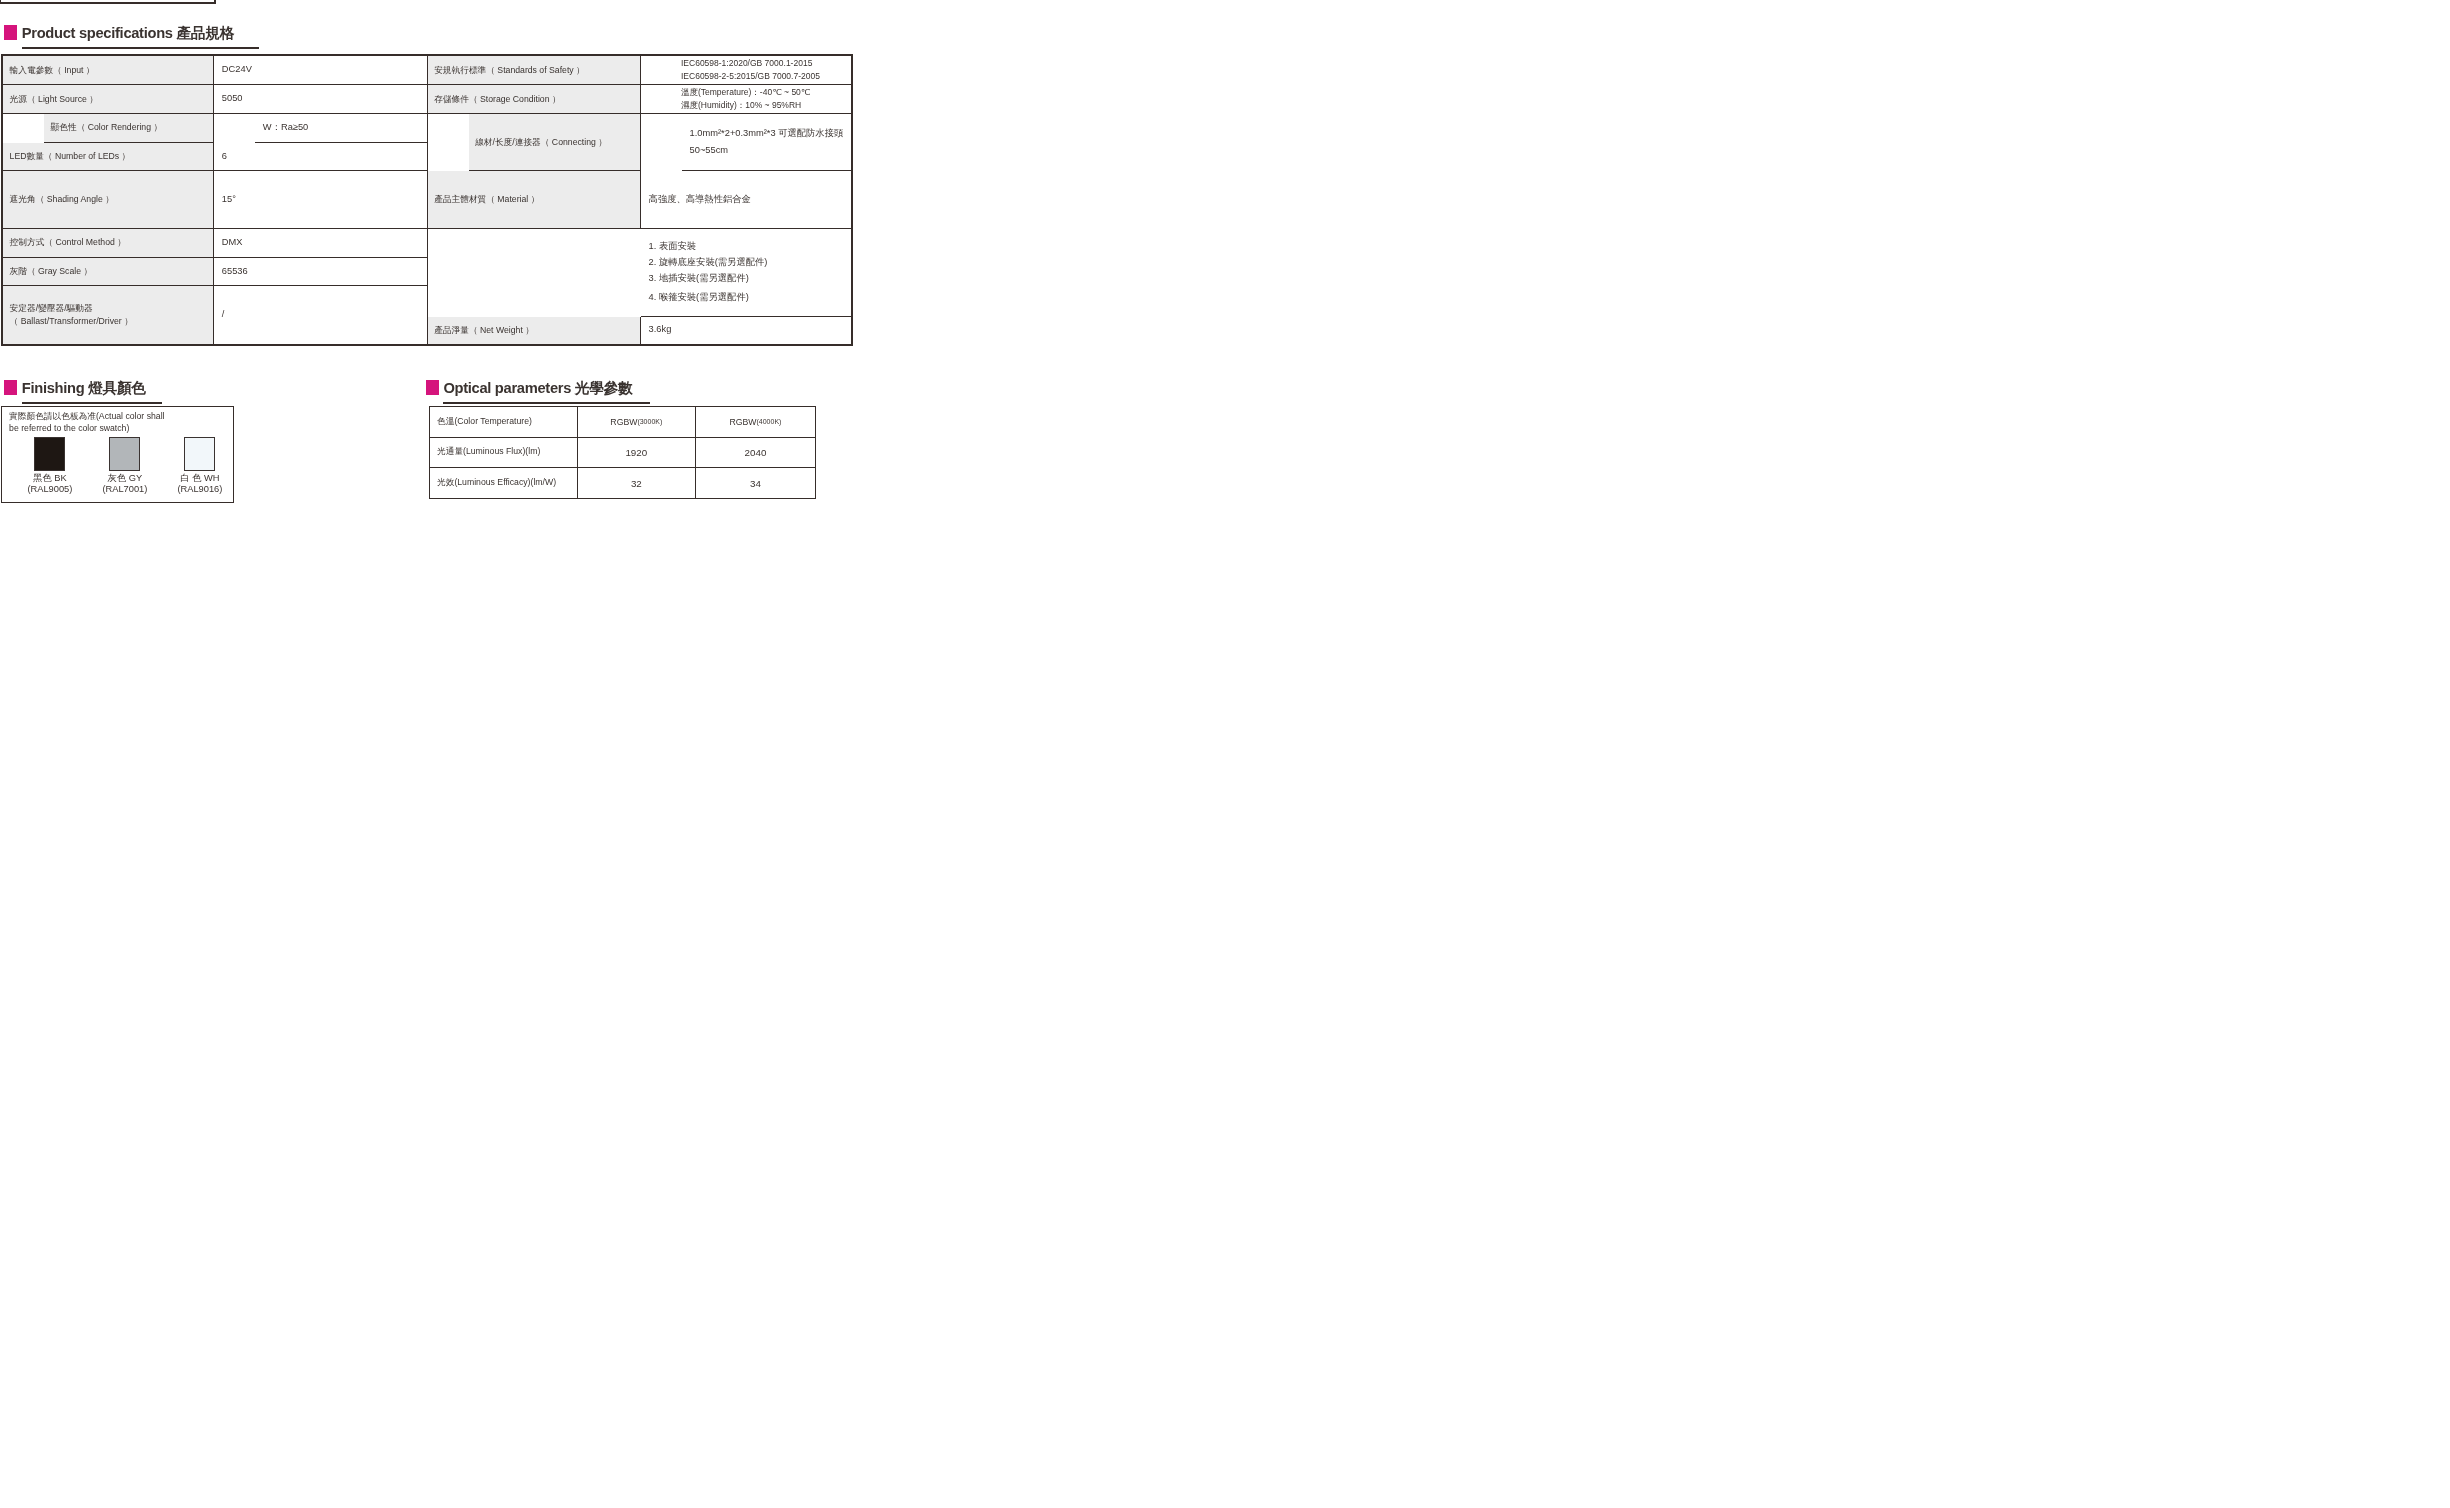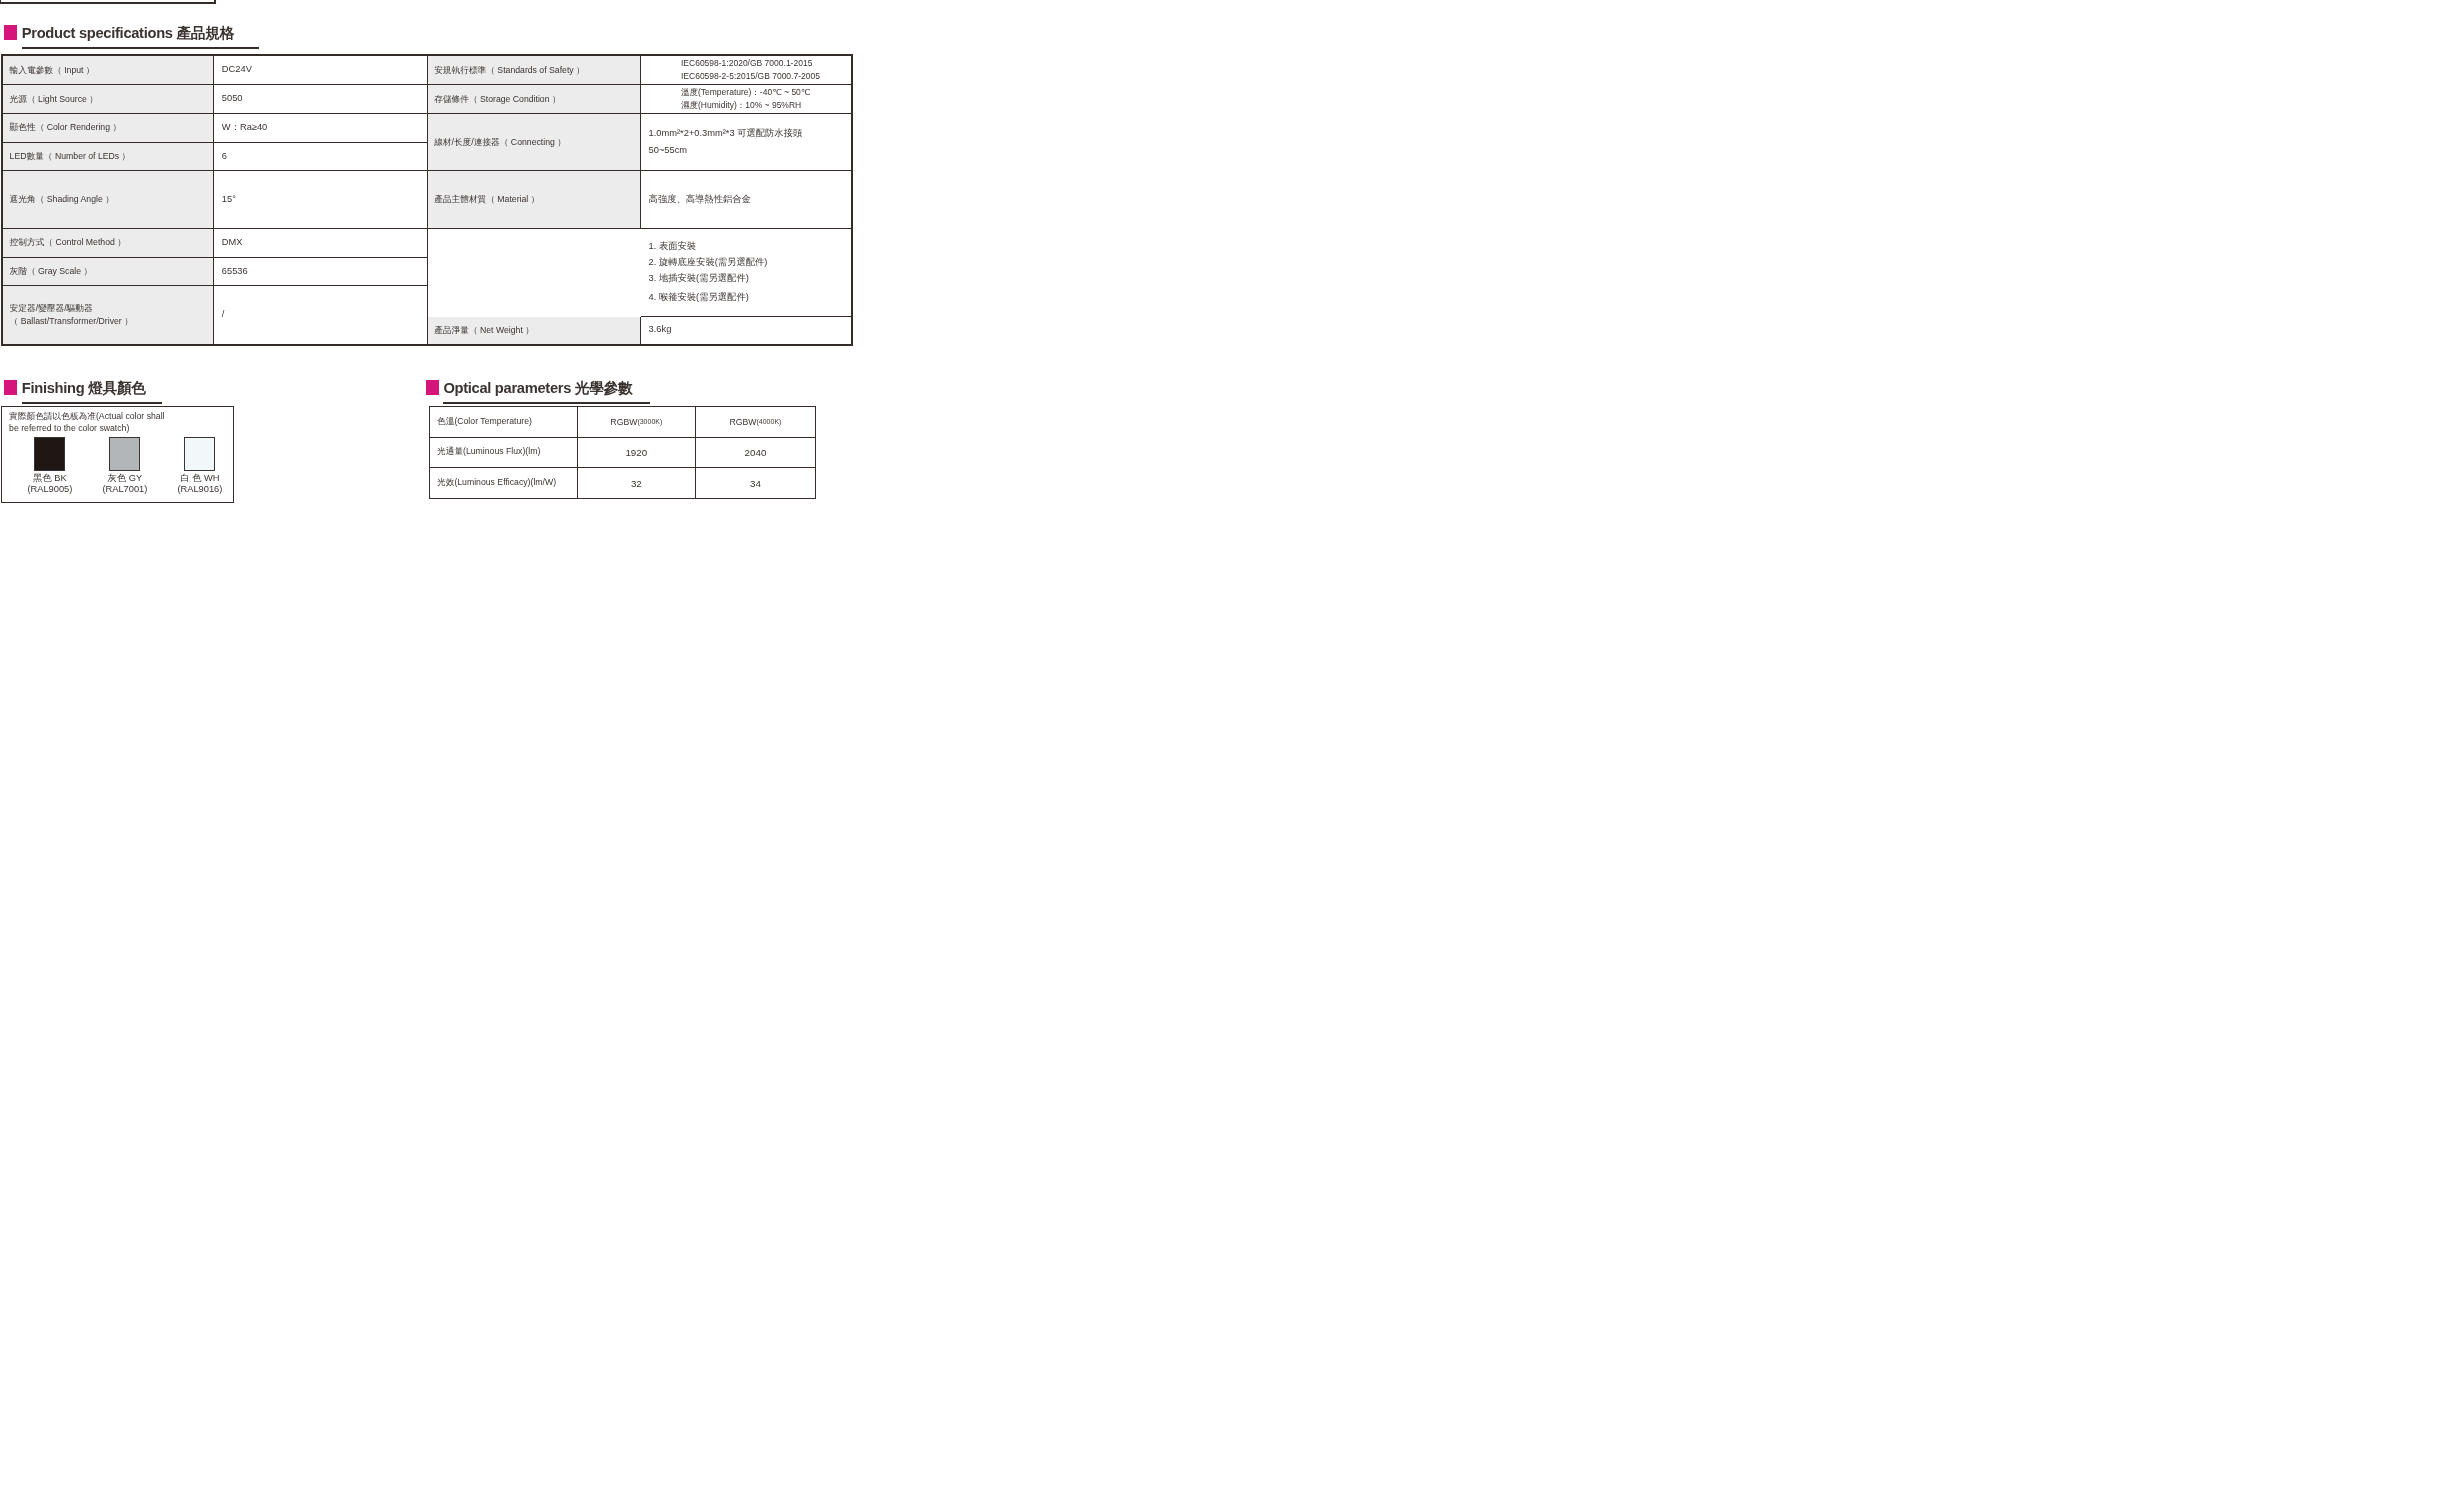--- a/index.html
+++ b/index.html
@@ -32,21 +32,21 @@
   .spec-table{position:absolute;left:1.1px;top:54px;width:852px;height:292px;
     border:2.2px solid var(--ink);display:grid;
     grid-template-columns:389fr 393fr 393fr 387fr;
     grid-template-rows:54fr 54fr 53fr 53fr 107fr 54fr 53fr 56fr 51fr;}
   .cell{border-right:1.6px solid var(--ink);border-bottom:1.6px solid var(--ink);
     display:flex;flex-direction:column;justify-content:center;align-items:flex-start;
     font-size:8.7px;line-height:1.25;overflow:hidden;}
   .lab{background:var(--label-bg);padding:1.1px 4.4px 1.1px 6.5px;}
   .val{background:#fff;padding:1.1px 4.4px 1.1px 7.6px;font-size:9.3px;}
   .c1{grid-column:1;} .c2{grid-column:2;} .c3{grid-column:3;} .c4{grid-column:4;}
-  .r1{grid-row:1;} .r2{grid-row:2;} .r3{grid-row:3;} .r4{grid-row:4;} .r5{grid-row:5;}
+  .r1{grid-row:1;} .r2{grid-row:2;} .r3{grid-row:3;margin-left:41px;} .r4{grid-row:4;} .r5{grid-row:5;}
   .r6{grid-row:6;} .r7{grid-row:7;} .r8{grid-row:8;} .r9{grid-row:9;}
   .rspan2{grid-row:span 2;} .rspan3{grid-row:span 3;}
   .c4.cell{border-right:none;}
   .to-bottom{border-bottom:none;}
   .small{font-size:8.5px;padding-left:40px;}
   .two-line div{line-height:1.5;}
   .gap-wide{gap:6px;}
   .install-list div{margin:2.2px 0;}
   .install-list div:last-child{margin-top:5.5px;}
 
@@ -98,21 +98,21 @@
 
     <div class="cell lab c1 r2">光源（ Light Source ）</div>
     <div class="cell val c2 r2">5050</div>
     <div class="cell lab c3 r2">存儲條件（ Storage Condition ）</div>
     <div class="cell val c4 r2 small two-line">
       <div>溫度(Temperature)：-40℃ ~ 50℃</div>
       <div>濕度(Humidity)：10% ~ 95%RH</div>
     </div>
 
     <div class="cell lab c1 r3">顯色性（ Color Rendering ）</div>
-    <div class="cell val c2 r3">W：Ra≥40</div>
+    <div class="cell val c2 r3">W：Ra≥50</div>
     <div class="cell lab c3 r3 rspan2">線材/长度/連接器（ Connecting ）</div>
     <div class="cell val c4 r3 rspan2 gap-wide">
       <div>1.0mm²*2+0.3mm²*3 可選配防水接頭</div>
       <div>50~55cm</div>
     </div>
 
     <div class="cell lab c1 r4">LED數量（ Number of LEDs ）</div>
     <div class="cell val c2 r4">6</div>
 
     <div class="cell lab c1 r5">遮光角（ Shading Angle ）</div>

